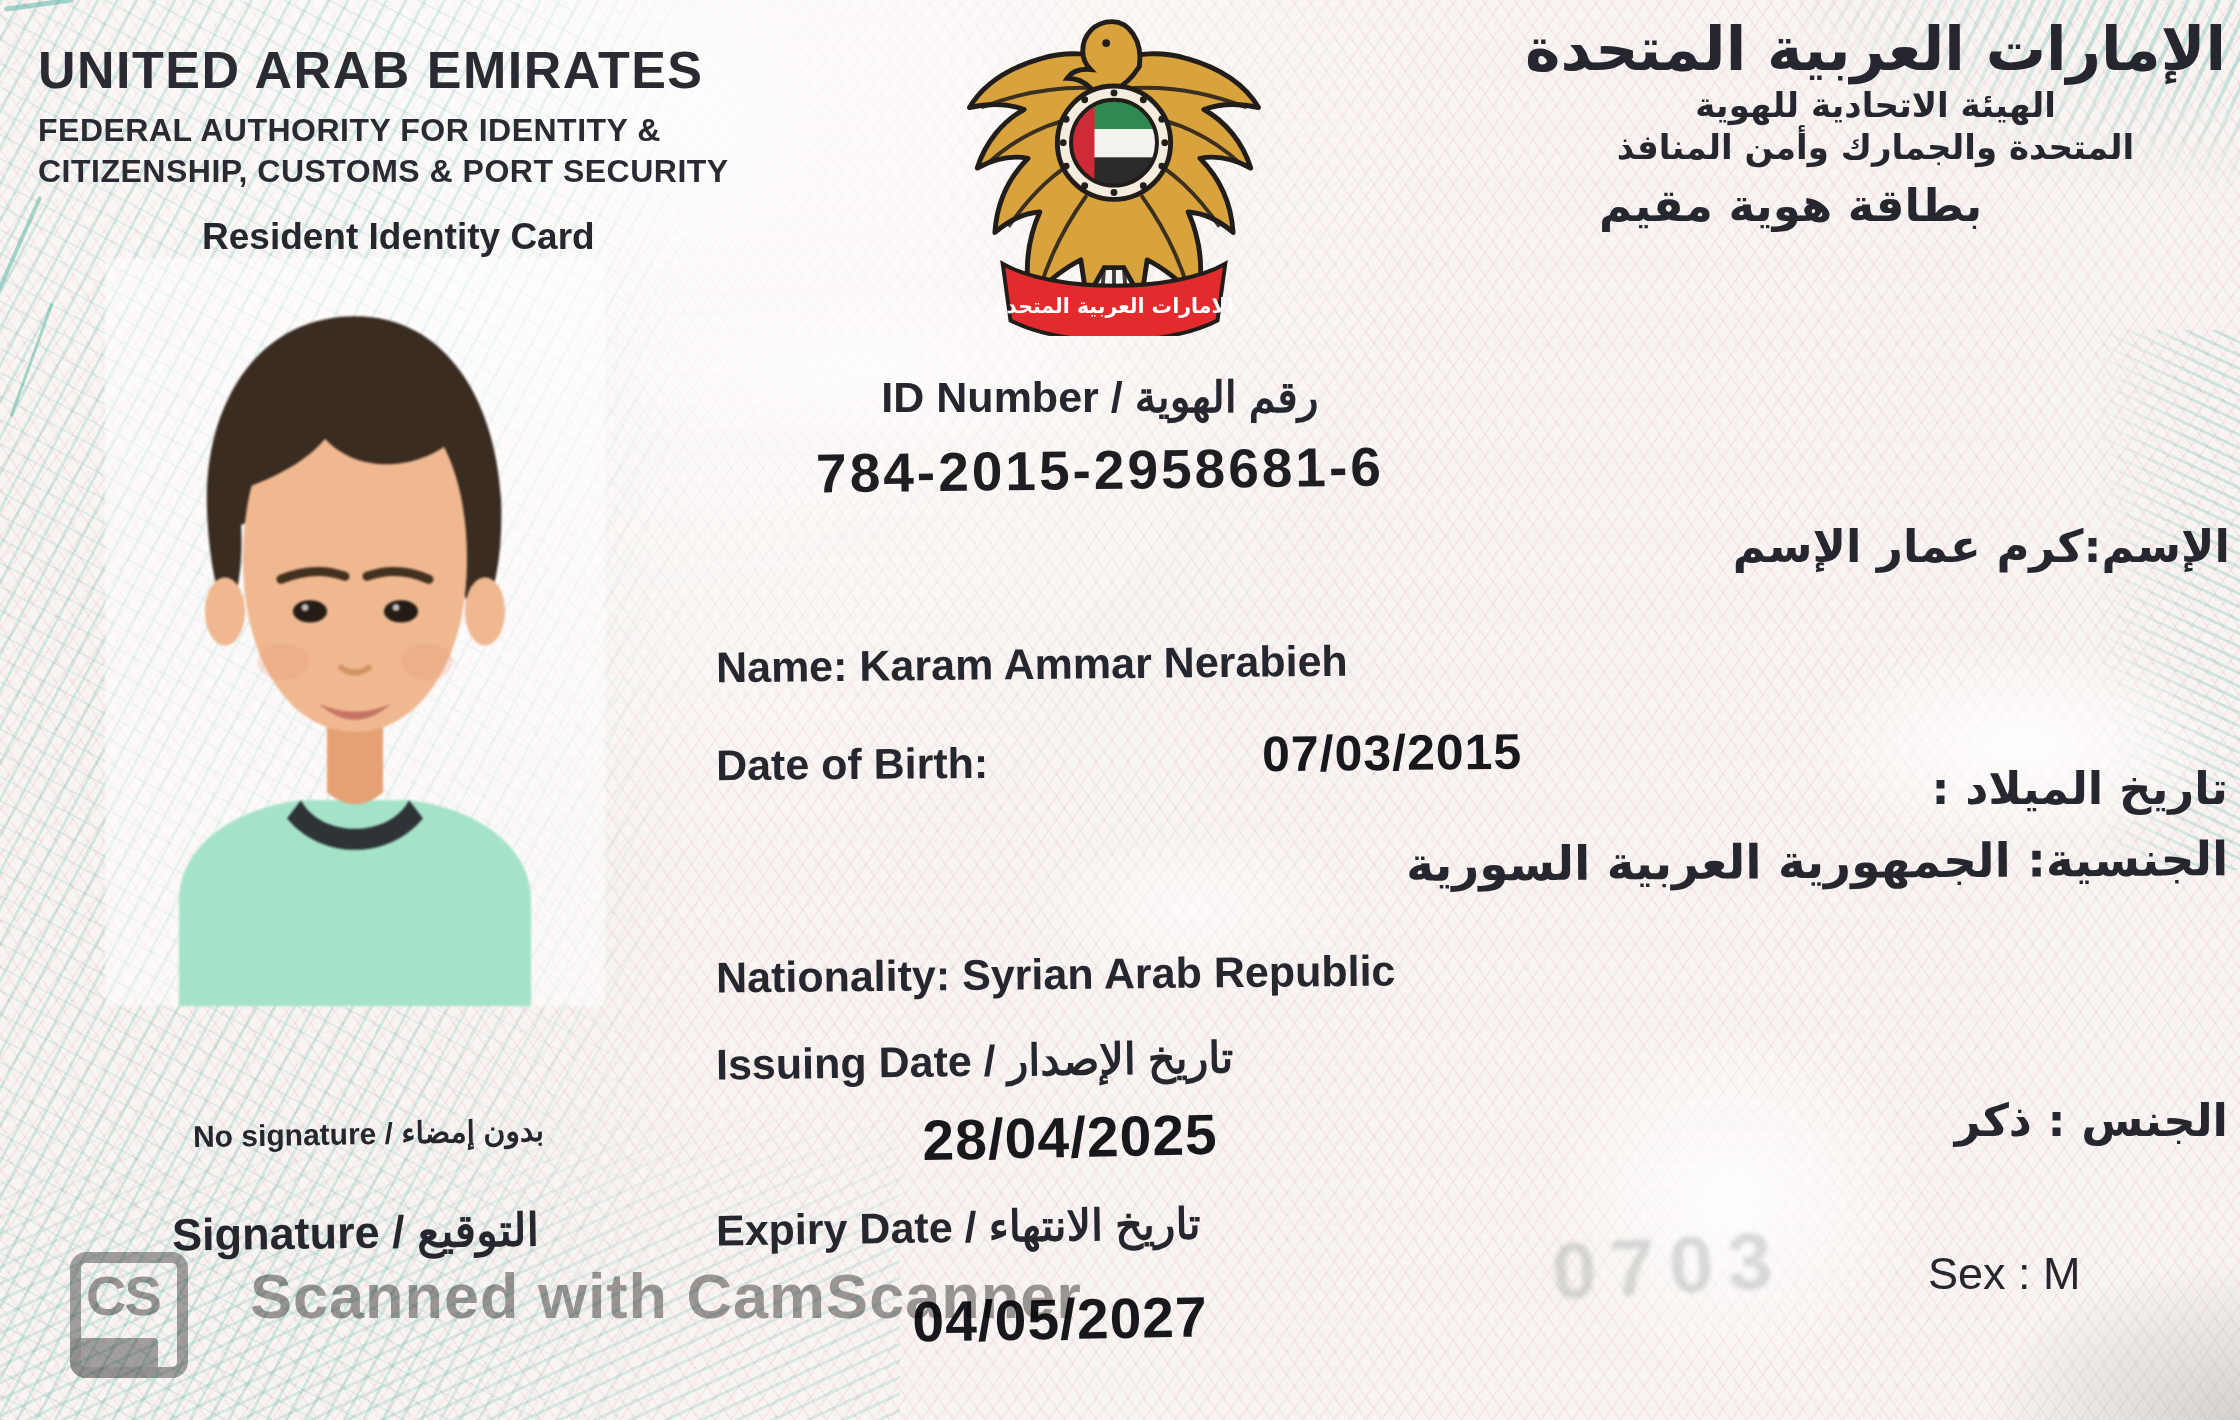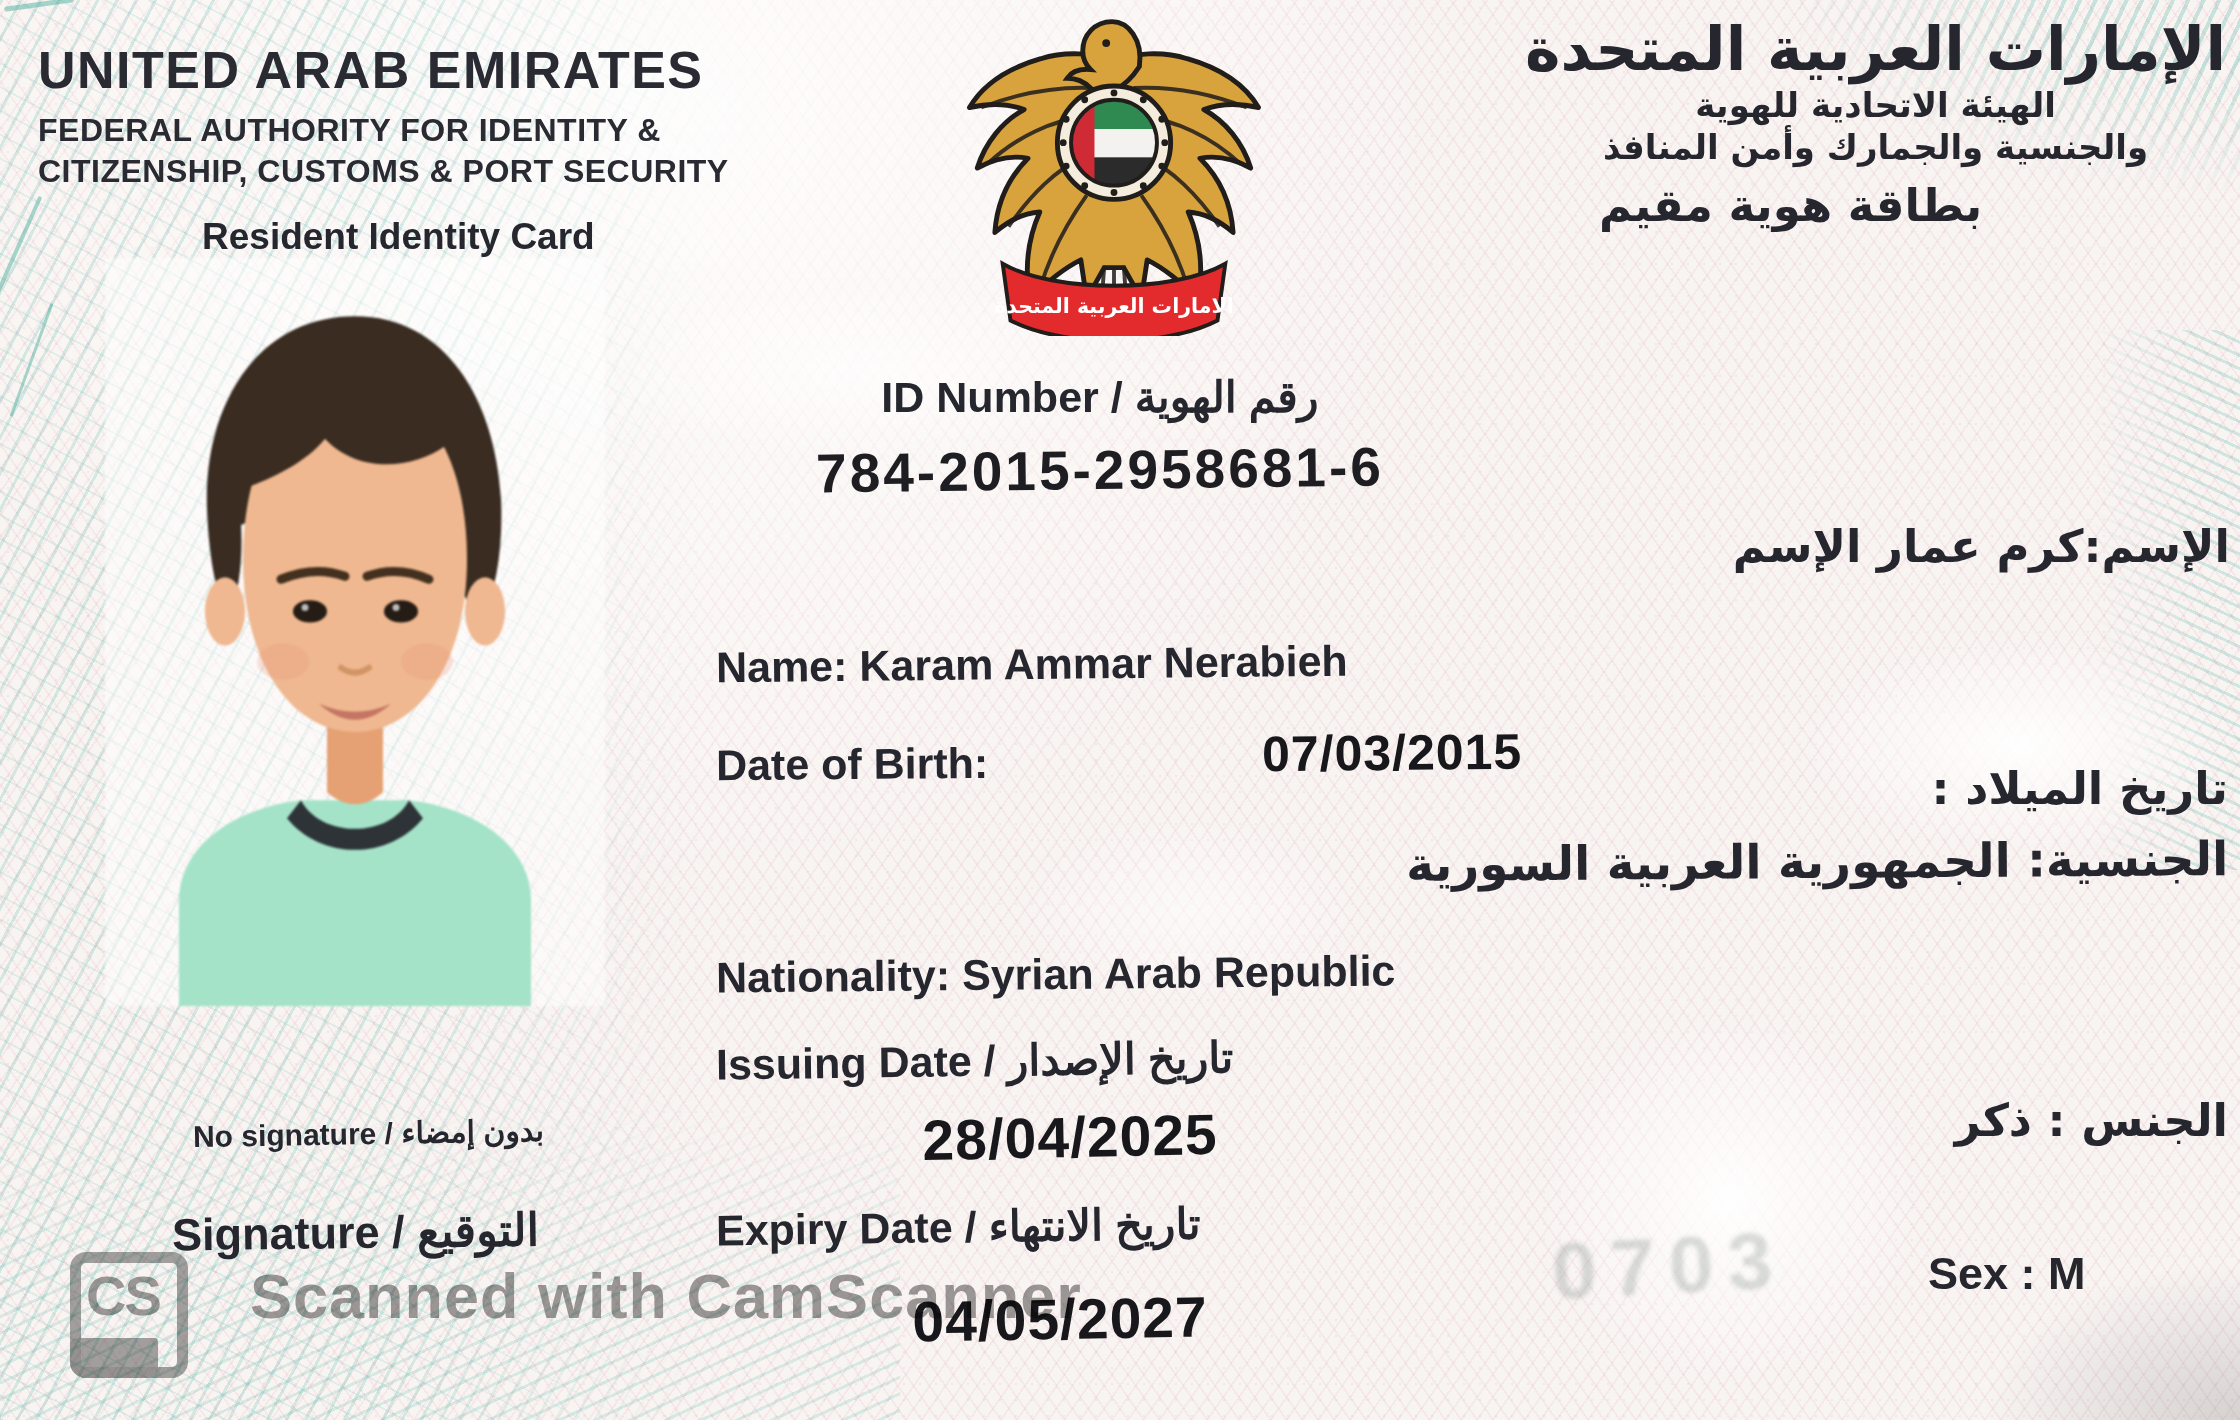--- a/index.html
+++ b/index.html
@@ -97,21 +97,21 @@
   [data-name="dob-label-arabic"]{right:12px;top:720px;font-size:45px;font-weight:700;margin-top:42px;}
   [data-name="nationality-arabic"]{right:12px;top:834px;font-size:47px;font-weight:700;transform:rotate(-.4deg);}
   [data-name="nationality-english"]{left:716px;top:950px;font-size:43px;font-weight:700;transform:rotate(-.6deg);}
   [data-name="issuing-date-label"]{left:716px;top:1036px;font-size:43px;font-weight:700;transform:rotate(-.8deg);}
   [data-name="issuing-date-value"]{left:900px;top:1104px;width:340px;text-align:center;font-size:57px;font-weight:800;letter-spacing:1px;transform:rotate(-1.2deg);color:#17171c;}
   [data-name="expiry-date-label"]{left:716px;top:1202px;font-size:43px;font-weight:700;transform:rotate(-.8deg);}
   [data-name="expiry-date-value"]{left:870px;top:1286px;width:380px;text-align:center;font-size:57px;font-weight:800;letter-spacing:1px;transform:rotate(-1deg);color:#17171c;}
   [data-name="no-signature-label"]{left:193px;top:1116px;font-size:30px;font-weight:600;transform:rotate(-1deg);}
   [data-name="signature-label"]{left:172px;top:1206px;font-size:45px;font-weight:600;transform:rotate(-.8deg);}
   [data-name="sex-label-arabic"]{right:12px;top:1094px;font-size:45px;font-weight:700;}
-  [data-name="sex-value-english"]{left:1928px;top:1248px;font-size:45px;font-weight:700;}
+  [data-name="sex-value-english"]{left:1928px;top:1248px;font-size:45px;font-weight:400;}
 
   [data-name="faint-stamp"]{
     left:1552px;top:1220px;font-size:80px;font-weight:700;letter-spacing:14px;
     color:rgba(138,150,142,.32);filter:blur(2px);transform:rotate(-3deg);
   }
 
   
   [data-name="camscanner-watermark"]{left:70px;top:1252px;display:flex;align-items:flex-start;mix-blend-mode:multiply;gap:36px;}
   [data-name="cs-logo-icon"]{
     position:relative;width:118px;height:126px;
@@ -226,21 +226,21 @@
   </svg>
 
   <div class="abs en" data-name="country-title">UNITED ARAB EMIRATES</div>
   <div class="abs en" data-name="authority-line-1">FEDERAL AUTHORITY FOR IDENTITY &amp;</div>
   <div class="abs en" data-name="authority-line-2">CITIZENSHIP, CUSTOMS &amp; PORT SECURITY</div>
   <div class="abs en" data-name="card-type-title">Resident Identity Card</div>
 
   <div class="abs ar" data-name="header-right" dir="rtl">
     <div data-name="country-title-ar">الإمارات العربية المتحدة</div>
     <div data-name="authority-line-1-ar">الهيئة الاتحادية للهوية</div>
-    <div data-name="authority-line-2-ar">والجنسية والجمارك وأمن المنافذ</div>
+    <div data-name="authority-line-2-ar">المتحدة والجمارك وأمن المنافذ</div>
     <div data-name="card-type-title-ar">بطاقة هوية مقيم</div>
   </div>
 
   <div class="abs en" data-name="id-number-label">ID Number / رقم الهوية</div>
   <div class="abs en" data-name="id-number-value">784-2015-2958681-6</div>
 
   <div class="abs ar" dir="rtl" data-name="name-arabic">الإسم:كرم عمار الإسم</div>
   <div class="abs en" data-name="name-english">Name: Karam Ammar Nerabieh</div>
 
   <div class="abs en" data-name="dob-label">Date of Birth:</div>

